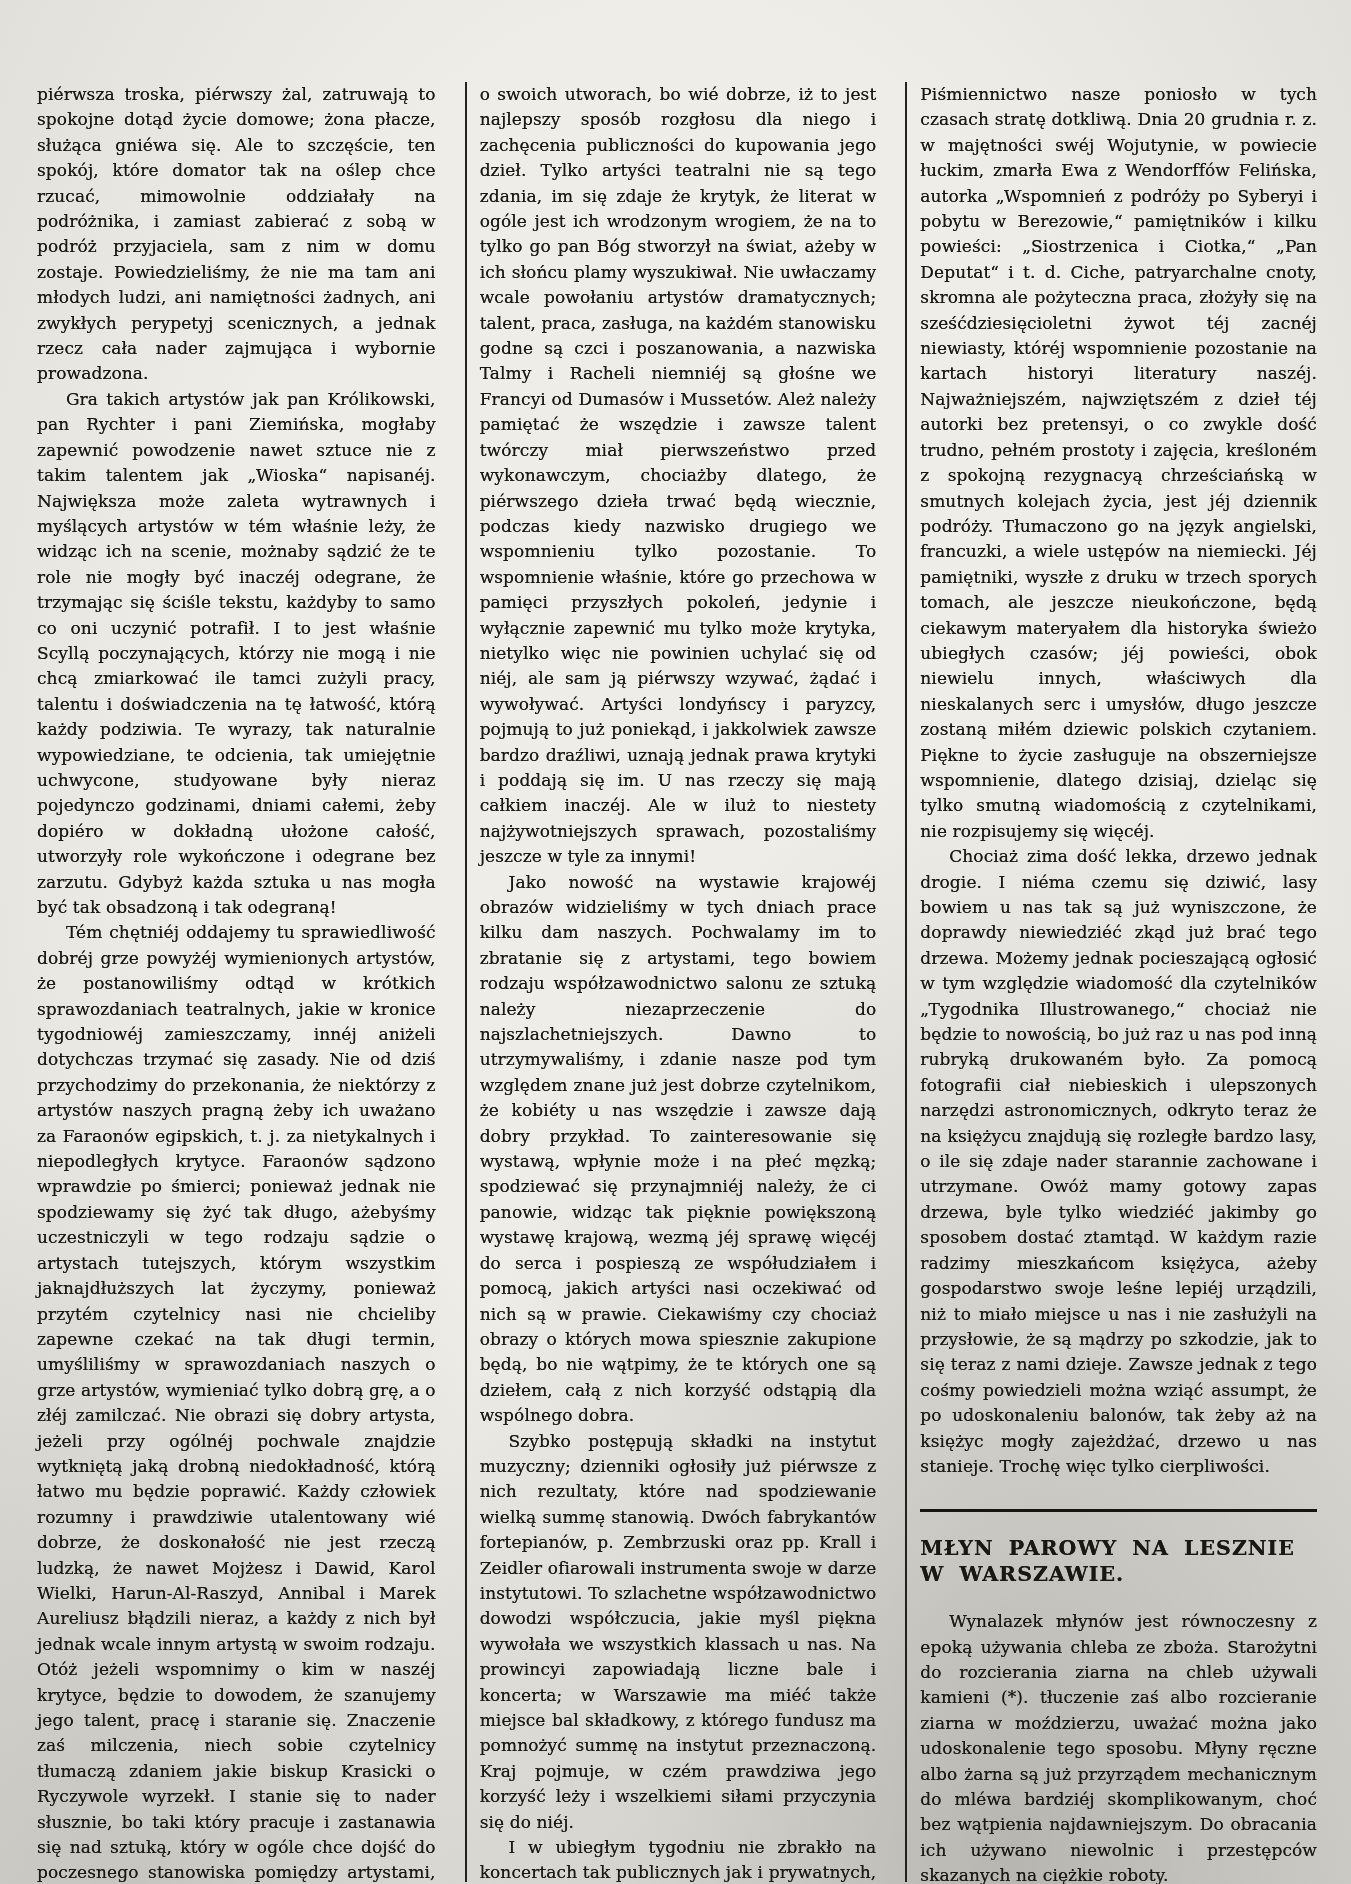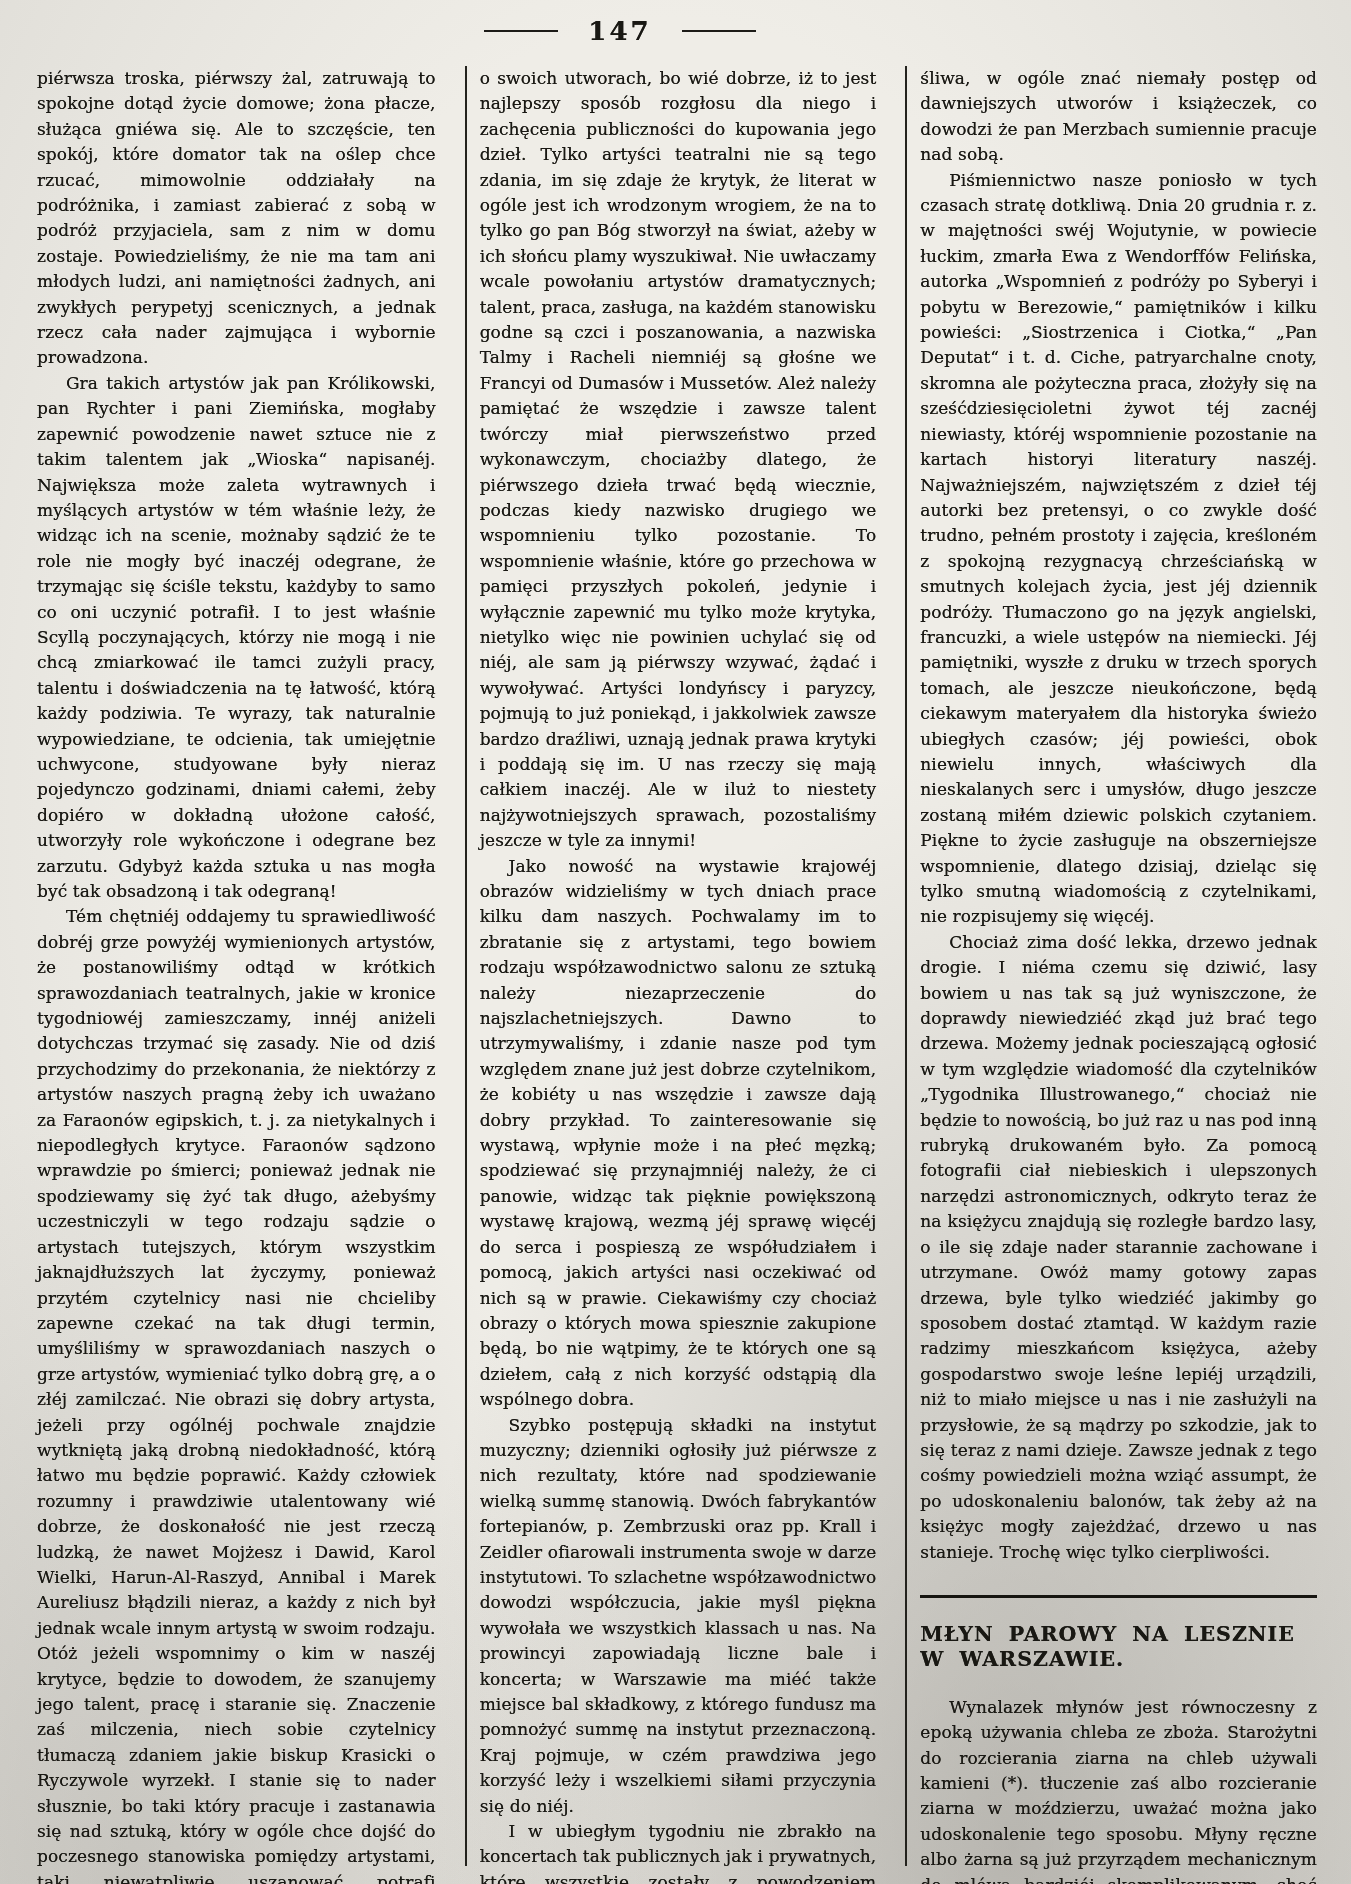--- a/index.html
+++ b/index.html
@@ -19,21 +19,21 @@
   .page-header{
     position:absolute;top:16px;left:0;width:1240px;
     display:flex;justify-content:center;align-items:center;gap:30px;
   }
   .hdr-rule{width:74px;height:2px;background:#1c1b17;}
   .page-number{
     font-size:26px;font-weight:bold;letter-spacing:3px;
     text-shadow:0 0 .5px rgba(24,23,19,.8);
   }
   .columns{
-    position:absolute;top:66px;left:24px;width:1306px;height:1800px;
+    position:absolute;top:82px;left:24px;width:1306px;height:1800px;
     display:flex;
   }
   .col{
     width:33.333%;
     padding:0 13px;
     box-sizing:border-box;
     text-align:justify;
     font-size:17px;line-height:25.4px;
     text-shadow:0 0 .55px rgba(24,23,19,.78);
     letter-spacing:.1px;
@@ -48,44 +48,38 @@
     text-align:left;text-indent:0;
     letter-spacing:1px;word-spacing:7px;
     text-shadow:0 0 .6px rgba(24,23,19,.85);
   }
 </style>
 </head>
 <body>
 
 <div class="page">
 
-  <div class="page-header">
-    <span class="hdr-rule"></span>
-    <span class="page-number">147</span>
-    <span class="hdr-rule"></span>
-  </div>
 
   <div class="columns">
 
     <div class="col cont-list">
         <p>piérwsza troska, piérwszy żal, zatruwają to spokojne dotąd życie domowe; żona płacze, służąca gniéwa się. Ale to szczęście, ten spokój, które domator tak na oślep chce rzucać, mimowolnie oddziałały na podróżnika, i zamiast zabierać z sobą w podróż przyjaciela, sam z nim w domu zostaje. Powiedzieliśmy, że nie ma tam ani młodych ludzi, ani namiętności żadnych, ani zwykłych perypetyj scenicznych, a jednak rzecz cała nader zajmująca i wybornie prowadzona.</p>
         <p>Gra takich artystów jak pan Królikowski, pan Rychter i pani Ziemińska, mogłaby zapewnić powodzenie nawet sztuce nie z takim talentem jak „Wioska“ napisanéj. Największa może zaleta wytrawnych i myślących artystów w tém właśnie leży, że widząc ich na scenie, możnaby sądzić że te role nie mogły być inaczéj odegrane, że trzymając się ściśle tekstu, każdyby to samo co oni uczynić potrafił. I to jest właśnie Scyllą poczynających, którzy nie mogą i nie chcą zmiarkować ile tamci zużyli pracy, talentu i doświadczenia na tę łatwość, którą każdy podziwia. Te wyrazy, tak naturalnie wypowiedziane, te odcienia, tak umiejętnie uchwycone, studyowane były nieraz pojedynczo godzinami, dniami całemi, żeby dopiéro w dokładną ułożone całość, utworzyły role wykończone i odegrane bez zarzutu. Gdybyż każda sztuka u nas mogła być tak obsadzoną i tak odegraną!</p>
         <p>Tém chętniéj oddajemy tu sprawiedliwość dobréj grze powyżéj wymienionych artystów, że postanowiliśmy odtąd w krótkich sprawozdaniach teatralnych, jakie w kronice tygodniowéj zamieszczamy, innéj aniżeli dotychczas trzymać się zasady. Nie od dziś przychodzimy do przekonania, że niektórzy z artystów naszych pragną żeby ich uważano za Faraonów egipskich, t. j. za nietykalnych i niepodległych krytyce. Faraonów sądzono wprawdzie po śmierci; ponieważ jednak nie spodziewamy się żyć tak długo, ażebyśmy uczestniczyli w tego rodzaju sądzie o artystach tutejszych, którym wszystkim jaknajdłuższych lat życzymy, ponieważ przytém czytelnicy nasi nie chcieliby zapewne czekać na tak długi termin, umyśliliśmy w sprawozdaniach naszych o grze artystów, wymieniać tylko dobrą grę, a o złéj zamilczać. Nie obrazi się dobry artysta, jeżeli przy ogólnéj pochwale znajdzie wytkniętą jaką drobną niedokładność, którą łatwo mu będzie poprawić. Każdy człowiek rozumny i prawdziwie utalentowany wié dobrze, że doskonałość nie jest rzeczą ludzką, że nawet Mojżesz i Dawid, Karol Wielki, Harun-Al-Raszyd, Annibal i Marek Aureliusz błądzili nieraz, a każdy z nich był jednak wcale innym artystą w swoim rodzaju. Otóż jeżeli wspomnimy o kim w naszéj krytyce, będzie to dowodem, że szanujemy jego talent, pracę i staranie się. Znaczenie zaś milczenia, niech sobie czytelnicy tłumaczą zdaniem jakie biskup Krasicki o Ryczywole wyrzekł. I stanie się to nader słusznie, bo taki który pracuje i zastanawia się nad sztuką, który w ogóle chce dojść do poczesnego stanowiska pomiędzy artystami, taki niewątpliwie uszanować potrafi sumienną i bezstronną krytykę i wyciągnąć z niéj dla siebie korzyści. Tych zaś, którzy innego są zdania, zostawiamy własnym losom, a ponieważ nie każdy z nich jest Cezarem, lękamy się ażeby za zbyt dufając w tę swoję fortunę, nie potonęli, czego im zresztą sami nie życzym. To nie przeszkadza, że w każdéj roli dobrze przez nich odegranéj, oddamy im zupełną sprawiedliwość, a tylko zamilczymy o złych i nieudatnych, od nich więc samych zależéć będzie, ażeby ich nazwiska jaknajczęściéj były drukowanemi.</p>
       </div>
 
     <div class="col cont-list">
         <p>o swoich utworach, bo wié dobrze, iż to jest najlepszy sposób rozgłosu dla niego i zachęcenia publiczności do kupowania jego dzieł. Tylko artyści teatralni nie są tego zdania, im się zdaje że krytyk, że literat w ogóle jest ich wrodzonym wrogiem, że na to tylko go pan Bóg stworzył na świat, ażeby w ich słońcu plamy wyszukiwał. Nie uwłaczamy wcale powołaniu artystów dramatycznych; talent, praca, zasługa, na każdém stanowisku godne są czci i poszanowania, a nazwiska Talmy i Racheli niemniéj są głośne we Francyi od Dumasów i Mussetów. Ależ należy pamiętać że wszędzie i zawsze talent twórczy miał pierwszeństwo przed wykonawczym, chociażby dlatego, że piérwszego dzieła trwać będą wiecznie, podczas kiedy nazwisko drugiego we wspomnieniu tylko pozostanie. To wspomnienie właśnie, które go przechowa w pamięci przyszłych pokoleń, jedynie i wyłącznie zapewnić mu tylko może krytyka, nietylko więc nie powinien uchylać się od niéj, ale sam ją piérwszy wzywać, żądać i wywoływać. Artyści londyńscy i paryzcy, pojmują to już poniekąd, i jakkolwiek zawsze bardzo draźliwi, uznają jednak prawa krytyki i poddają się im. U nas rzeczy się mają całkiem inaczéj. Ale w iluż to niestety najżywotniejszych sprawach, pozostaliśmy jeszcze w tyle za innymi!</p>
         <p>Jako nowość na wystawie krajowéj obrazów widzieliśmy w tych dniach prace kilku dam naszych. Pochwalamy im to zbratanie się z artystami, tego bowiem rodzaju współzawodnictwo salonu ze sztuką należy niezaprzeczenie do najszlachetniejszych. Dawno to utrzymywaliśmy, i zdanie nasze pod tym względem znane już jest dobrze czytelnikom, że kobiéty u nas wszędzie i zawsze dają dobry przykład. To zainteresowanie się wystawą, wpłynie może i na płeć męzką; spodziewać się przynajmniéj należy, że ci panowie, widząc tak pięknie powiększoną wystawę krajową, wezmą jéj sprawę więcéj do serca i pospieszą ze współudziałem i pomocą, jakich artyści nasi oczekiwać od nich są w prawie. Ciekawiśmy czy chociaż obrazy o których mowa spiesznie zakupione będą, bo nie wątpimy, że te których one są dziełem, całą z nich korzyść odstąpią dla wspólnego dobra.</p>
         <p>Szybko postępują składki na instytut muzyczny; dzienniki ogłosiły już piérwsze z nich rezultaty, które nad spodziewanie wielką summę stanowią. Dwóch fabrykantów fortepianów, p. Zembrzuski oraz pp. Krall i Zeidler ofiarowali instrumenta swoje w darze instytutowi. To szlachetne współzawodnictwo dowodzi współczucia, jakie myśl piękna wywołała we wszystkich klassach u nas. Na prowincyi zapowiadają liczne bale i koncerta; w Warszawie ma miéć także miejsce bal składkowy, z którego fundusz ma pomnożyć summę na instytut przeznaczoną. Kraj pojmuje, w czém prawdziwa jego korzyść leży i wszelkiemi siłami przyczynia się do niéj.</p>
         <p>I w ubiegłym tygodniu nie zbrakło na koncertach tak publicznych jak i prywatnych, które wszystkie zostały z powodzeniem przyjęte. Miejsce Carrégo zastąpił pan Bellachini magik, który czarodziejskie sztuki uprzyjemnia jeszcze muzyką harmonijkową.</p>
       </div>
 
     <div class="col">
       <div class="cont-list">
-          <p>śliwa, w ogóle znać niemały postęp od dawniejszych utworów i książeczek, co dowodzi że pan Merzbach sumiennie pracuje nad sobą.</p>
           <p>Piśmiennictwo nasze poniosło w tych czasach stratę dotkliwą. Dnia 20 grudnia r. z. w majętności swéj Wojutynie, w powiecie łuckim, zmarła Ewa z Wendorffów Felińska, autorka „Wspomnień z podróży po Syberyi i pobytu w Berezowie,“ pamiętników i kilku powieści: „Siostrzenica i Ciotka,“ „Pan Deputat“ i t. d. Ciche, patryarchalne cnoty, skromna ale pożyteczna praca, złożyły się na sześćdziesięcioletni żywot téj zacnéj niewiasty, któréj wspomnienie pozostanie na kartach historyi literatury naszéj. Najważniejszém, najwziętszém z dzieł téj autorki bez pretensyi, o co zwykle dość trudno, pełném prostoty i zajęcia, kreśloném z spokojną rezygnacyą chrześciańską w smutnych kolejach życia, jest jéj dziennik podróży. Tłumaczono go na język angielski, francuzki, a wiele ustępów na niemiecki. Jéj pamiętniki, wyszłe z druku w trzech sporych tomach, ale jeszcze nieukończone, będą ciekawym materyałem dla historyka świeżo ubiegłych czasów; jéj powieści, obok niewielu innych, właściwych dla nieskalanych serc i umysłów, długo jeszcze zostaną miłém dziewic polskich czytaniem. Piękne to życie zasługuje na obszerniejsze wspomnienie, dlatego dzisiaj, dzieląc się tylko smutną wiadomością z czytelnikami, nie rozpisujemy się więcéj.</p>
           <p>Chociaż zima dość lekka, drzewo jednak drogie. I niéma czemu się dziwić, lasy bowiem u nas tak są już wyniszczone, że doprawdy niewiedziéć zkąd już brać tego drzewa. Możemy jednak pocieszającą ogłosić w tym względzie wiadomość dla czytelników „Tygodnika Illustrowanego,“ chociaż nie będzie to nowością, bo już raz u nas pod inną rubryką drukowaném było. Za pomocą fotografii ciał niebieskich i ulepszonych narzędzi astronomicznych, odkryto teraz że na księżycu znajdują się rozległe bardzo lasy, o ile się zdaje nader starannie zachowane i utrzymane. Owóż mamy gotowy zapas drzewa, byle tylko wiedziéć jakimby go sposobem dostać ztamtąd. W każdym razie radzimy mieszkańcom księżyca, ażeby gospodarstwo swoje leśne lepiéj urządzili, niż to miało miejsce u nas i nie zasłużyli na przysłowie, że są mądrzy po szkodzie, jak to się teraz z nami dzieje. Zawsze jednak z tego cośmy powiedzieli można wziąć assumpt, że po udoskonaleniu balonów, tak żeby aż na księżyc mogły zajeżdżać, drzewo u nas stanieje. Trochę więc tylko cierpliwości.</p>
         </div>
 
       <div class="section-rule"></div>
 
       <h2 class="section-title">MŁYN PAROWY NA LESZNIE W WARSZAWIE.</h2>
 
       <div>
           <p>Wynalazek młynów jest równoczesny z epoką używania chleba ze zboża. Starożytni do rozcierania ziarna na chleb używali kamieni (*). tłuczenie zaś albo rozcieranie ziarna w moździerzu, uważać można jako udoskonalenie tego sposobu. Młyny ręczne albo żarna są już przyrządem mechanicznym do mléwa bardziéj skomplikowanym, choć bez wątpienia najdawniejszym. Do obracania ich używano niewolnic i przestępców skazanych na ciężkie roboty.</p>

